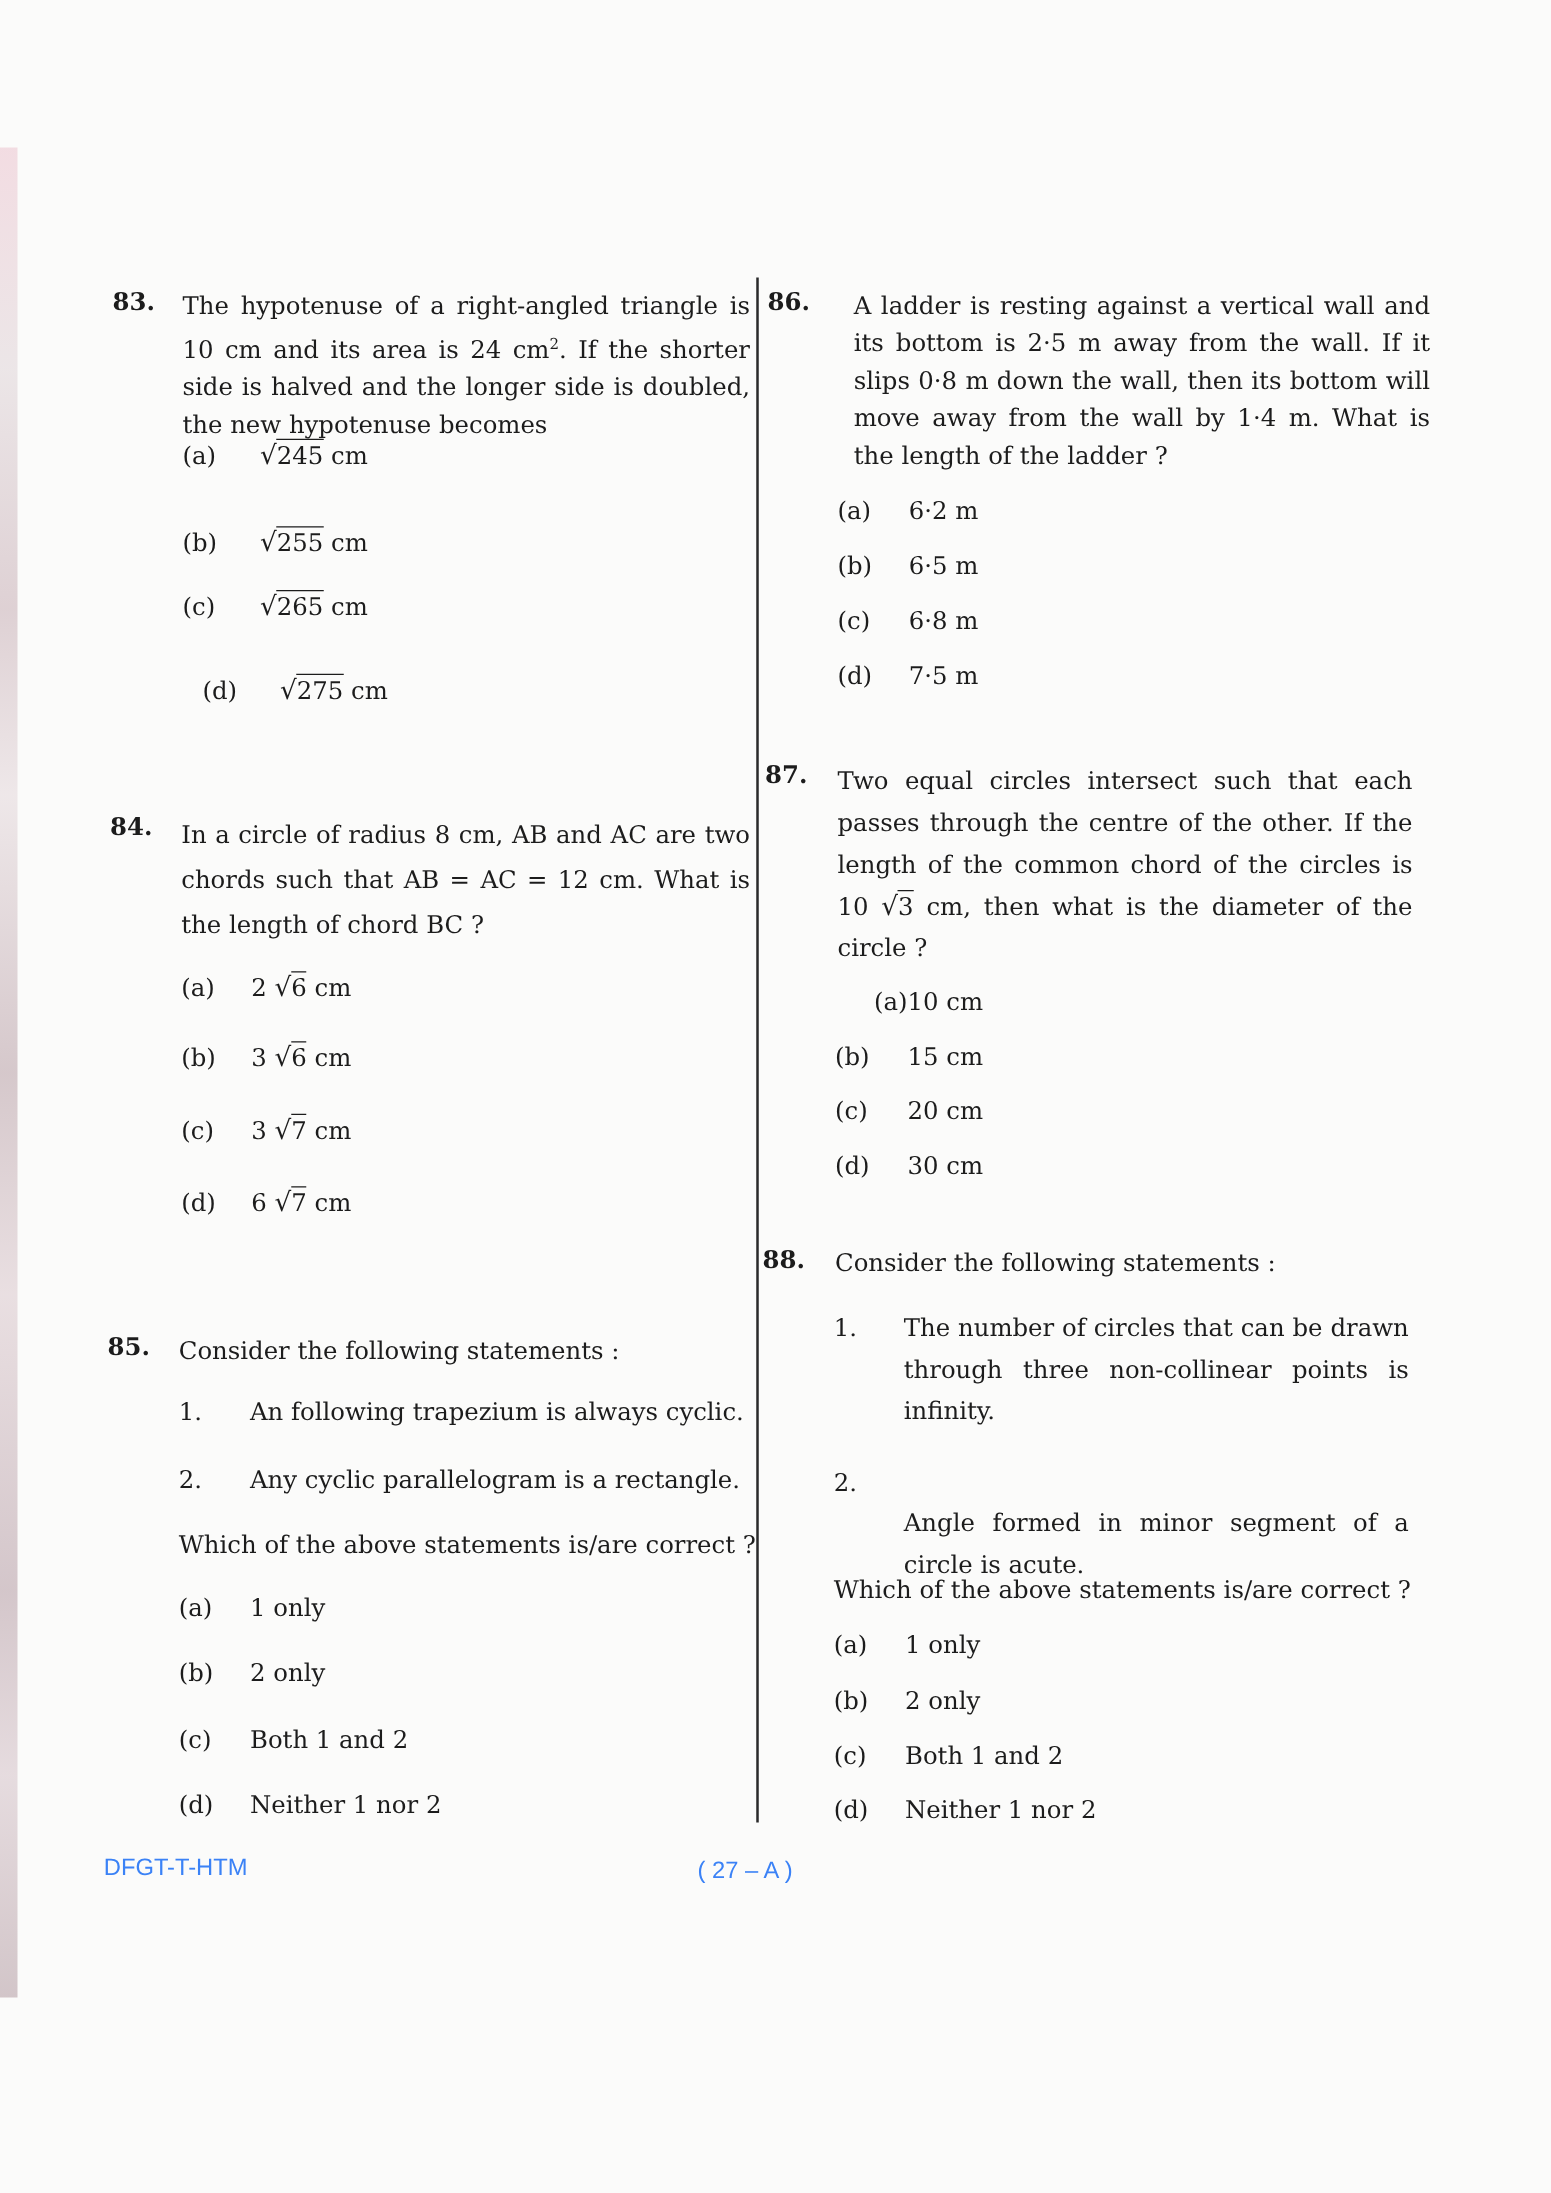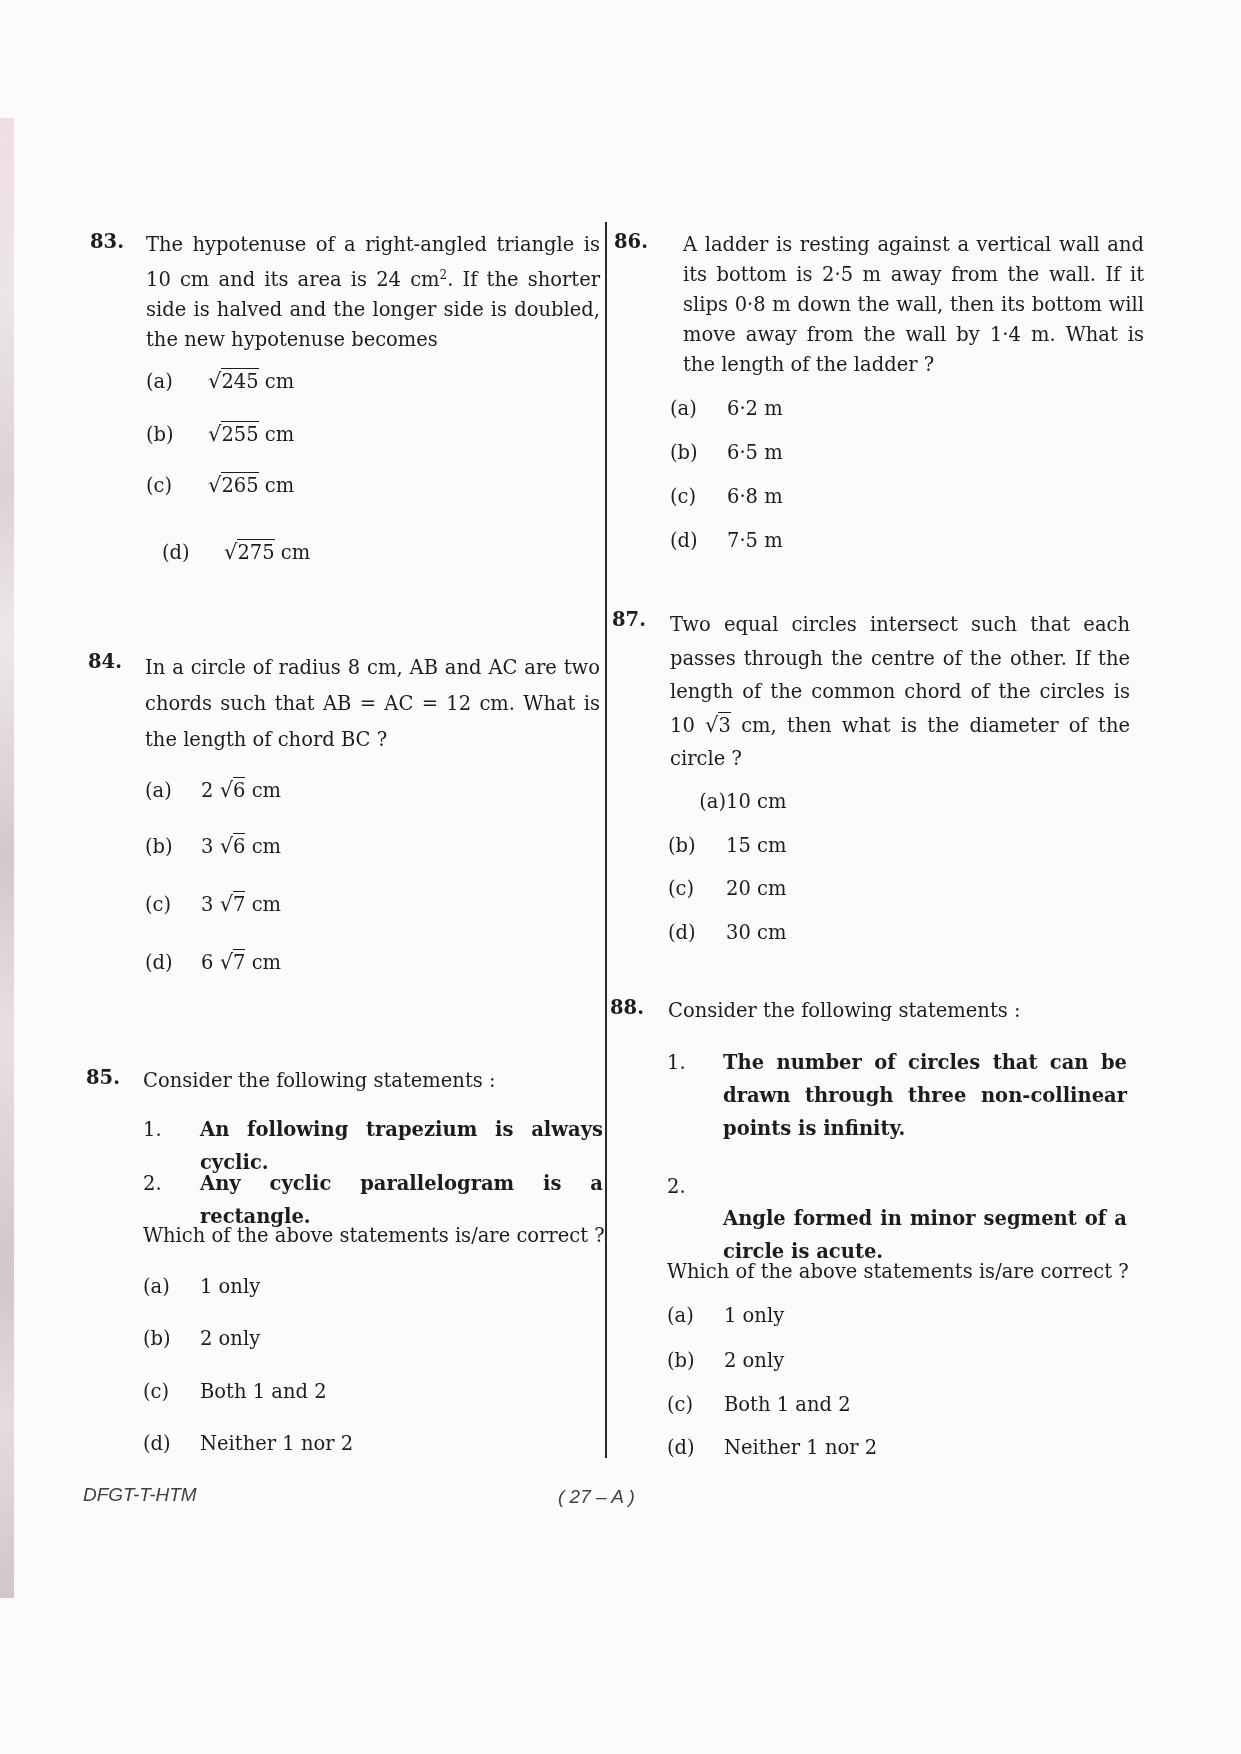--- a/index.html
+++ b/index.html
@@ -18,40 +18,40 @@
     position: absolute; left: 605px; top: 222px; width: 2px; height: 1236px;
     background: #2a2a2a;
   }
   .q { position: absolute; font-size: 19.5px; }
   .qnum { position: absolute; left: 0; top: 0; font-weight: bold; font-size: 19.5px; }
   .qtext { position: absolute; text-align: justify; line-height: 30px; }
   .opt { position: absolute; font-size: 19.5px; white-space: nowrap; }
   .opt .lbl { display: inline-block; width: 62px; }
   .stmt { position: absolute; font-size: 19.5px; line-height: 33px; }
   .stmt .num { position: absolute; left: 0; top: 0; }
-  .stmt .txt { position: absolute; text-align: justify; font-weight: bold; }
+  .stmt .txt { position: absolute; text-align: justify; }
   .sqrt { display: inline-block; }
   .sqrt .rad { font-size: 21px; }
   .sqrt .ov { border-top: 1.5px solid #1c1c1c; padding-top: 1px; }
   sup { font-size: 12px; vertical-align: 7px; }
-  .footer { position: absolute; font-family: "Liberation Sans", "DejaVu Sans", sans-serif; font-size: 19px; color: #404040; font-style: italic; }
+  .footer { position: absolute; font-family: "Liberation Sans", "DejaVu Sans", sans-serif; font-size: 19px; color: #3b82f6; }
 </style>
 </head>
 <body>
 
 <div class="scan-strip"></div>
 <div class="col-divider"></div>
 
 <div class="q" style="left:90px; top:230px; width:510px;">
   <span class="qnum">83.</span>
   <div class="qtext" style="left:56px; top:0; width:454px;">
     <span>The hypotenuse of a right-angled triangle is 10 cm and its area is 24 cm</span><sup>2</sup><span>. If the shorter side is halved and the longer side is doubled, the new hypotenuse becomes</span>
   </div>
 </div>
-<div class="opt" style="left:146px; top:369px;"><span class="lbl">(a)</span><span class="sqrt"><span class="rad">√</span><span class="ov">245</span></span> <span>cm</span></div>
+<div class="opt" style="left:146px; top:352px;"><span class="lbl">(a)</span><span class="sqrt"><span class="rad">√</span><span class="ov">245</span></span> <span>cm</span></div>
 <div class="opt" style="left:146px; top:422px;"><span class="lbl">(b)</span><span class="sqrt"><span class="rad">√</span><span class="ov">255</span></span> <span>cm</span></div>
 <div class="opt" style="left:146px; top:473px;"><span class="lbl">(c)</span><span class="sqrt"><span class="rad">√</span><span class="ov">265</span></span> <span>cm</span></div>
 <div class="opt" style="left:146px; top:540px;margin-left:16px;"><span class="lbl">(d)</span><span class="sqrt"><span class="rad">√</span><span class="ov">275</span></span> <span>cm</span></div>
 
 <div class="q" style="left:88px; top:650px; width:512px;">
   <span class="qnum">84.</span>
   <div class="qtext" style="left:57px; top:0; width:455px; line-height:36px;">In a circle of radius 8 cm, AB and AC are two chords such that AB = AC = 12 cm. What is the length of chord BC ?</div>
 </div>
 <div class="opt" style="left:145px; top:778px;"><span class="lbl" style="width:56px;">(a)</span><span>2</span> <span class="sqrt"><span class="rad">√</span><span class="ov">6</span></span> <span>cm</span></div>
 <div class="opt" style="left:145px; top:834px;"><span class="lbl" style="width:56px;">(b)</span><span>3</span> <span class="sqrt"><span class="rad">√</span><span class="ov">6</span></span> <span>cm</span></div>

